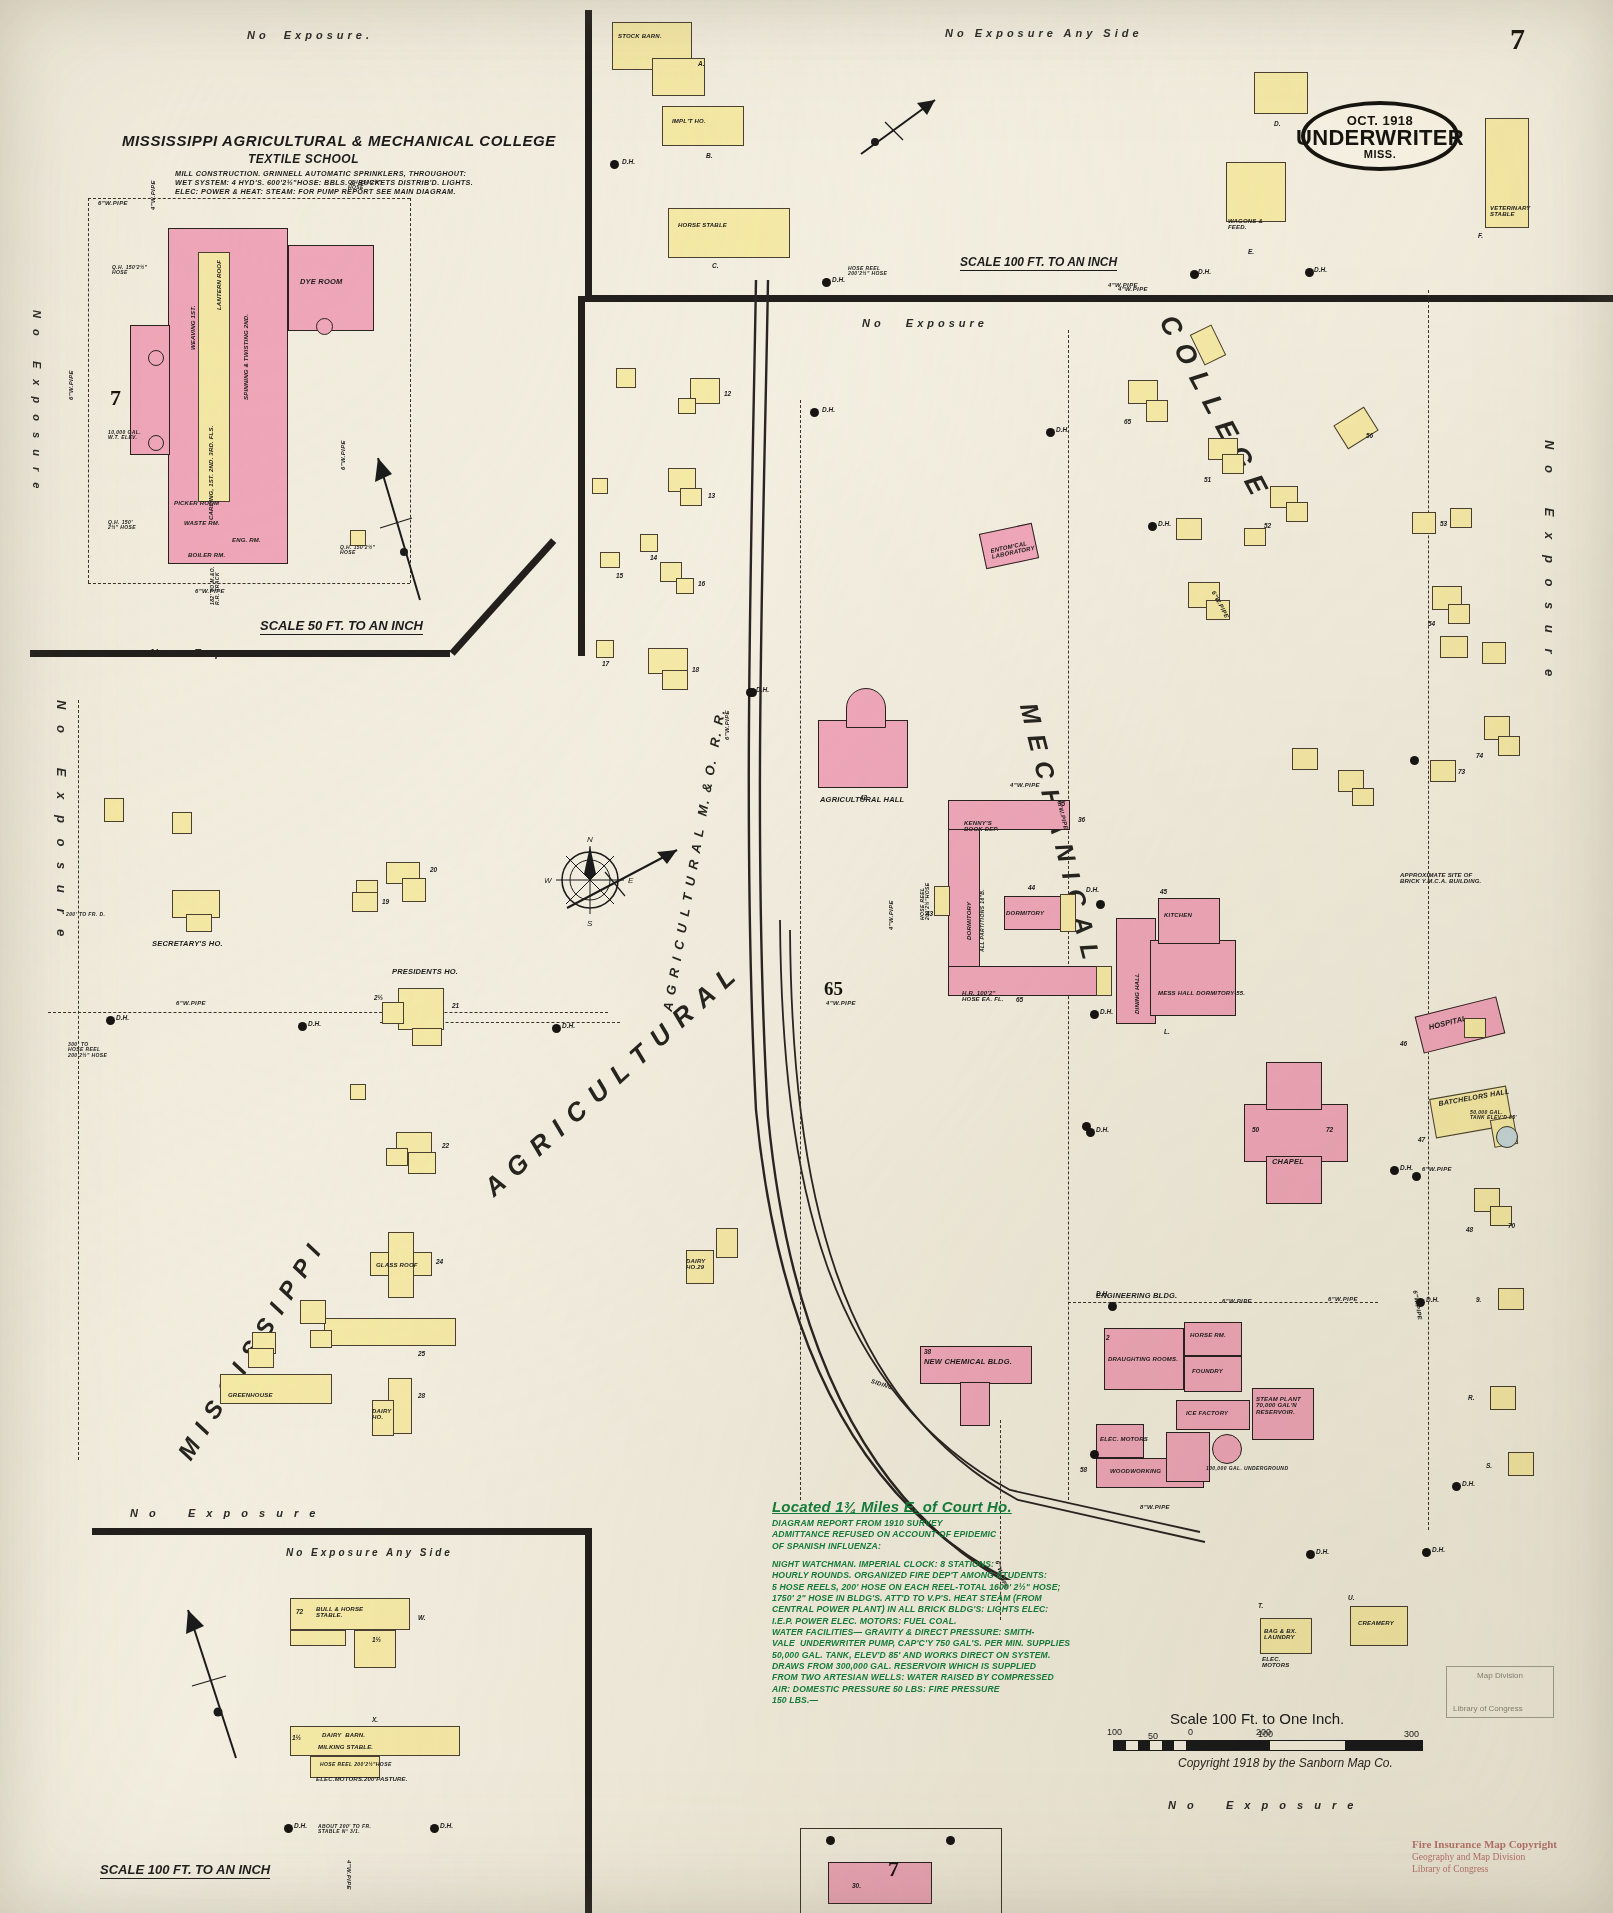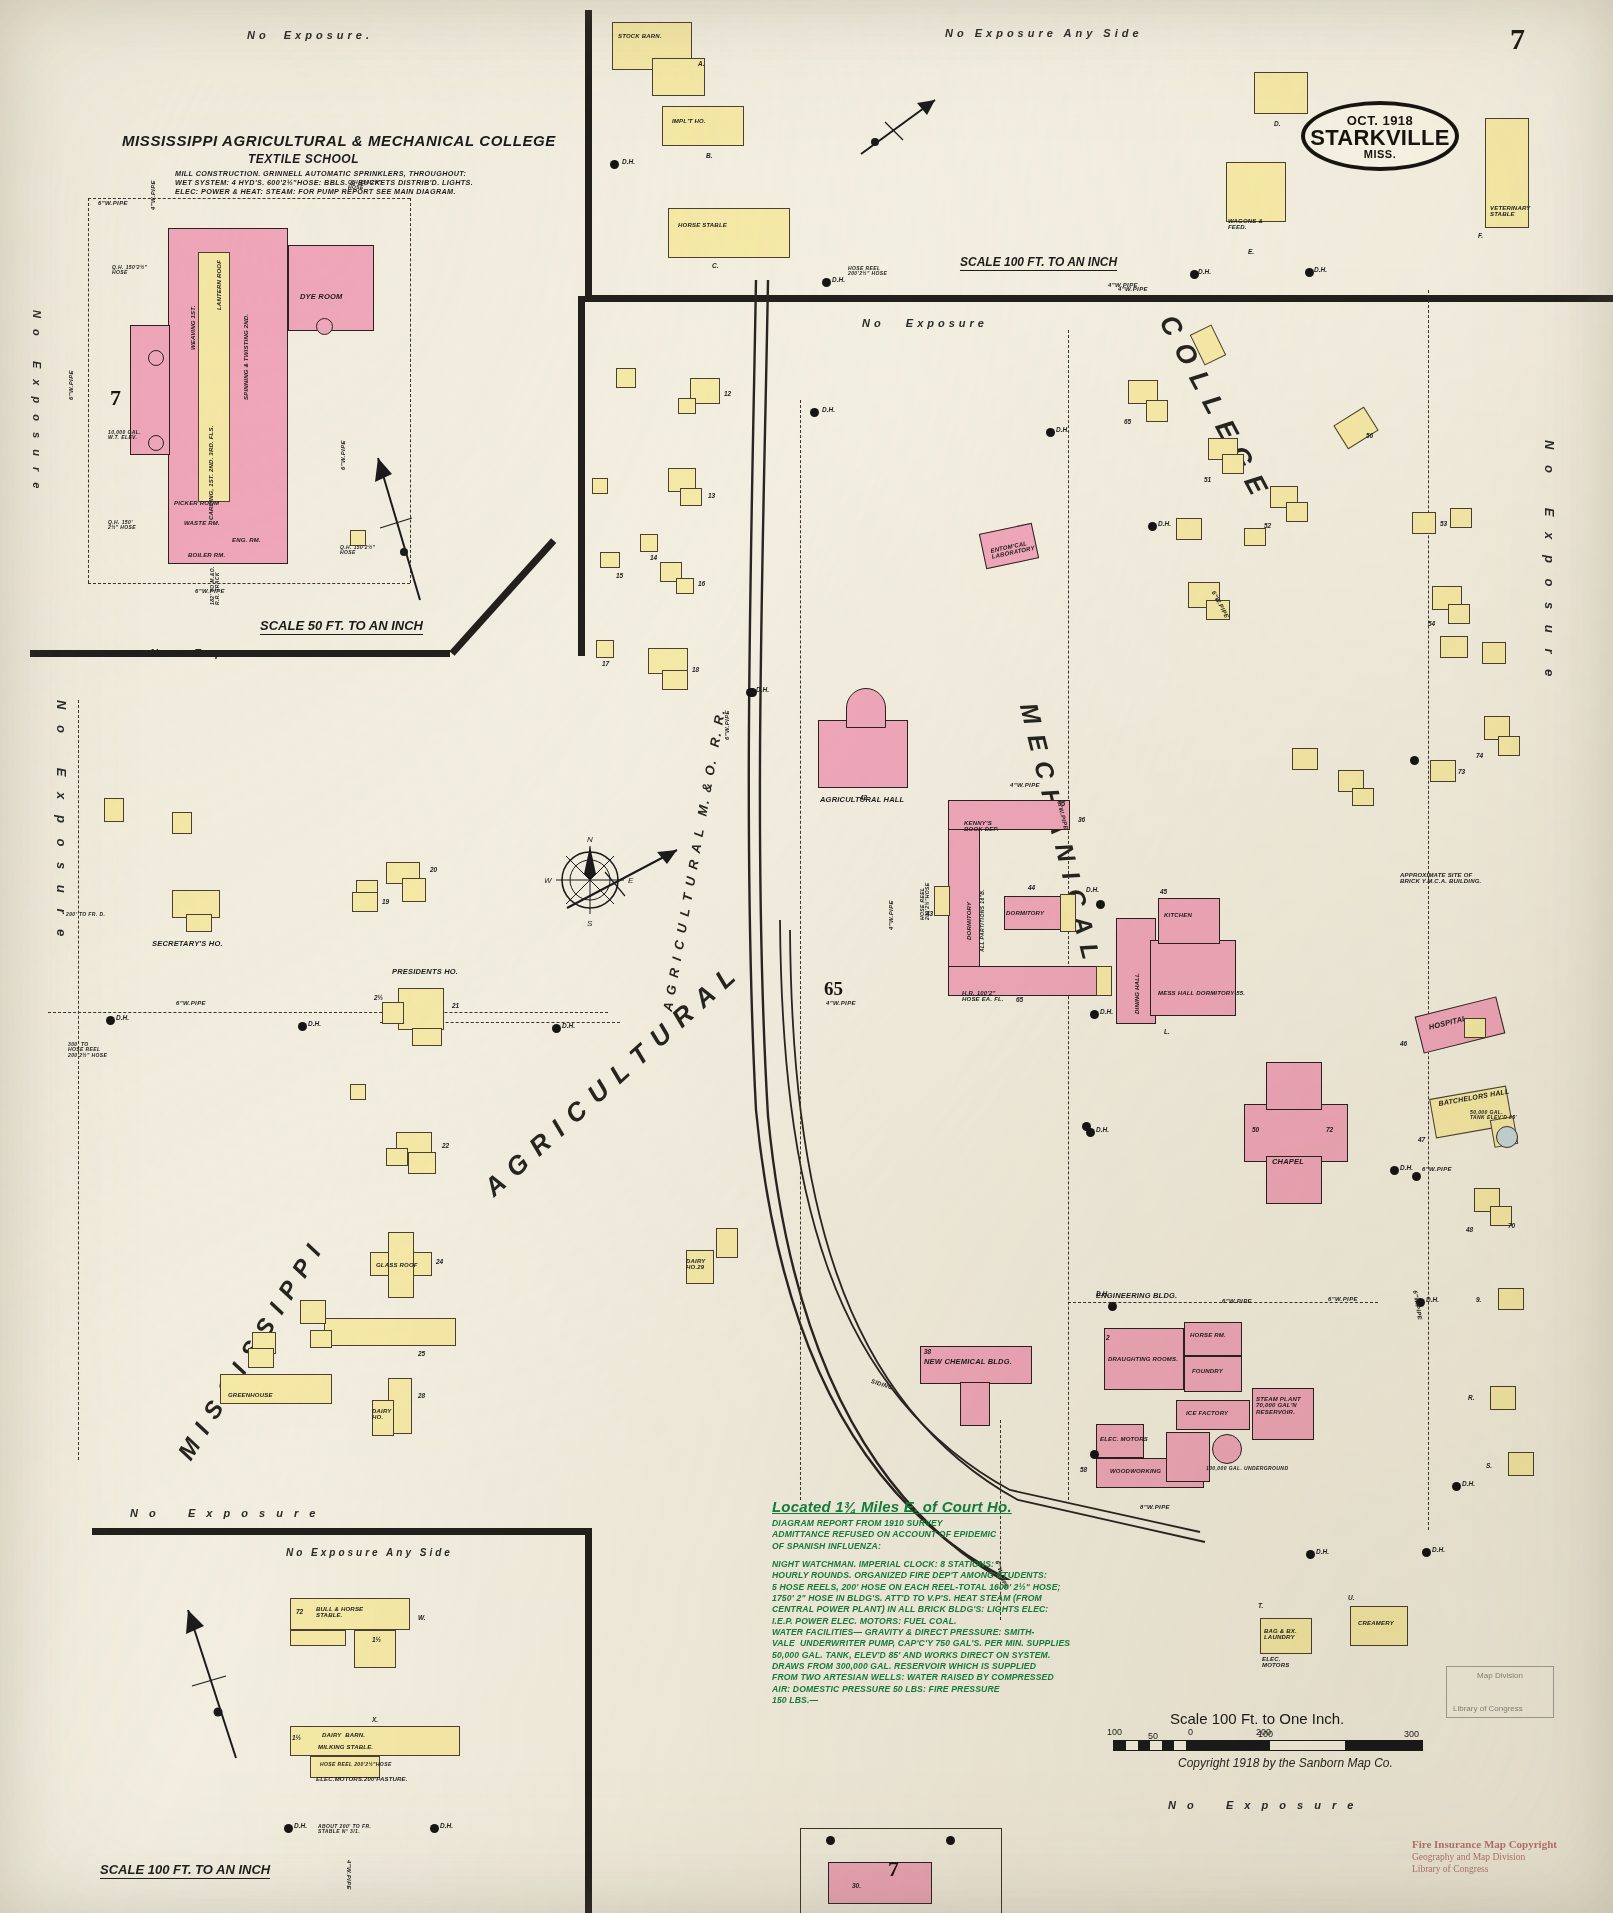--- a/index.html
+++ b/index.html
@@ -162,21 +162,21 @@
     <div class="num" style="left:1198px;top:268px;">D.H.</div>
     <div class="dh" style="left:1305px;top:268px;"></div>
     <div class="num" style="left:1314px;top:266px;">D.H.</div>
     <div class="xtiny ink hand" style="left:848px;top:266px;">HOSE REEL
 200'2½" HOSE</div>
     <div class="tiny ink hand" style="left:1108px;top:282px;">4"W.PIPE</div>
   </div>
 
   <div id="cartouche">
     <div class="c-date">OCT. 1918</div>
-    <div class="c-city">STARKVILLE</div>
+    <div class="c-city">UNDERWRITER</div>
     <div class="c-state">MISS.</div>
   </div>
   <div class="sheetno" style="left:1510px;top:22px;">7</div>
 
   <div>
     <div class="spaced ink" style="left:228px;top:30px;margin-left:19px;">No  Exposure.</div>
 
     <div class="inset-title" style="position:absolute;left:122px;top:132px;font-size:15px;letter-spacing:.6px;">MISSISSIPPI AGRICULTURAL &amp; MECHANICAL COLLEGE</div>
     <div class="inset-title" style="position:absolute;left:248px;top:152px;font-size:12px;letter-spacing:.5px;">TEXTILE SCHOOL</div>
     <div class="ink hand" style="left:175px;top:170px;font-size:7.2px;">MILL CONSTRUCTION. GRINNELL AUTOMATIC SPRINKLERS, THROUGHOUT:</div>
@@ -189,21 +189,21 @@
     <div class="dashline v" style="left:410px;top:198px;height:385px;"></div>
 
     <div class="bldg pink" style="left:168px;top:228px;width:120px;height:336px;"></div>
 
     <div class="bldg pink" style="left:288px;top:245px;width:86px;height:86px;"></div>
 
     <div class="bldg pink" style="left:130px;top:325px;width:40px;height:130px;"></div>
 
     <div class="bldg" style="left:198px;top:252px;width:32px;height:250px;background:#f6eaa8;border:1.2px solid #4a4132;"></div>
 
-    <div class="cap ink" style="left:300px;top:293px;">DYE ROOM</div>
+    <div class="cap ink" style="left:300px;top:278px;">DYE ROOM</div>
     <div class="cap sm ink" style="left:216px;top:310px;transform:rotate(-90deg);transform-origin:0 0;">LANTERN ROOF</div>
     <div class="cap sm ink" style="left:190px;top:350px;transform:rotate(-90deg);transform-origin:0 0;">WEAVING 1ST.</div>
     <div class="cap sm ink" style="left:243px;top:400px;transform:rotate(-90deg);transform-origin:0 0;">SPINNING &amp; TWISTING 2ND.</div>
     <div class="cap sm ink" style="left:208px;top:520px;transform:rotate(-90deg);transform-origin:0 0;">CARDING, 1ST. 2ND. 3RD. FLS.</div>
     <div class="cap sm ink" style="left:174px;top:500px;">PICKER ROOM</div>
     <div class="cap sm ink" style="left:184px;top:520px;">WASTE RM.</div>
     <div class="cap sm ink" style="left:232px;top:537px;">ENG. RM.</div>
     <div class="cap sm ink" style="left:188px;top:552px;">BOILER RM.</div>
 
     <div class="sheetno small" style="left:110px;top:385px;">7</div>

